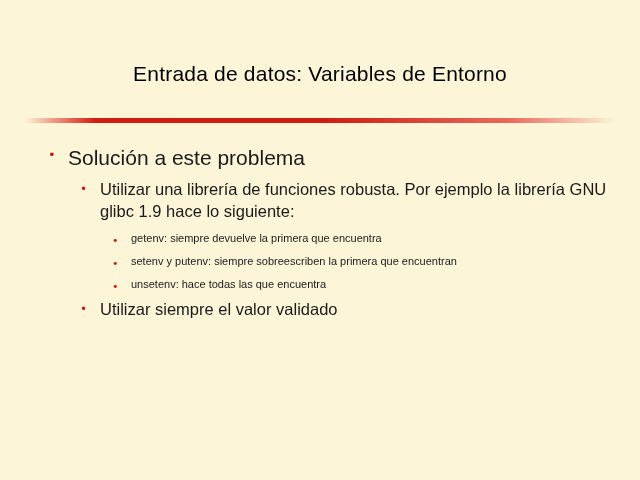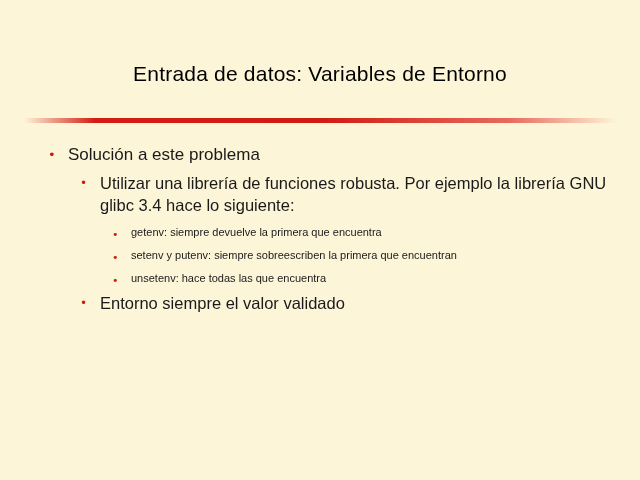--- a/index.html
+++ b/index.html
@@ -62,21 +62,21 @@
   .lvl1 {
     margin-left: 18px;
     margin-top: 6px;
   }
   .lvl1 .marker {
     font-size: 13px;
     width: 20px;
     padding-top: 4px;
   }
   .lvl1 .btext {
-    font-size: 17px;
+    font-size: 21px;
     line-height: 1.32;
   }
   
   .lvl2 {
     margin-left: 50px;
     margin-top: 7px;
   }
   .lvl2 .marker {
     font-size: 12px;
     width: 20px;
@@ -112,37 +112,37 @@
 
   <div class="body">
 
     <div class="bullet-row lvl1">
       <span class="marker">•</span>
       <span class="btext">Solución a este problema</span>
     </div>
 
     <div class="bullet-row lvl2">
       <span class="marker">•</span>
-      <span class="btext">Utilizar una librería de funciones robusta. Por ejemplo la librería GNU glibc 3.4 hace lo siguiente:</span>
+      <span class="btext">Utilizar una librería de funciones robusta. Por ejemplo la librería GNU glibc 1.9 hace lo siguiente:</span>
     </div>
 
     <div class="bullet-row lvl3">
       <span class="marker">•</span>
       <span class="btext">getenv: siempre devuelve la primera que encuentra</span>
     </div>
 
     <div class="bullet-row lvl3">
       <span class="marker">•</span>
       <span class="btext">setenv y putenv: siempre sobreescriben la primera que encuentran</span>
     </div>
 
     <div class="bullet-row lvl3">
       <span class="marker">•</span>
       <span class="btext">unsetenv: hace todas las que encuentra</span>
     </div>
 
     <div class="bullet-row lvl2">
       <span class="marker">•</span>
-      <span class="btext">Entorno siempre el valor validado</span>
+      <span class="btext">Utilizar siempre el valor validado</span>
     </div>
 
   </div>
 </div>
 
 </body></html>

